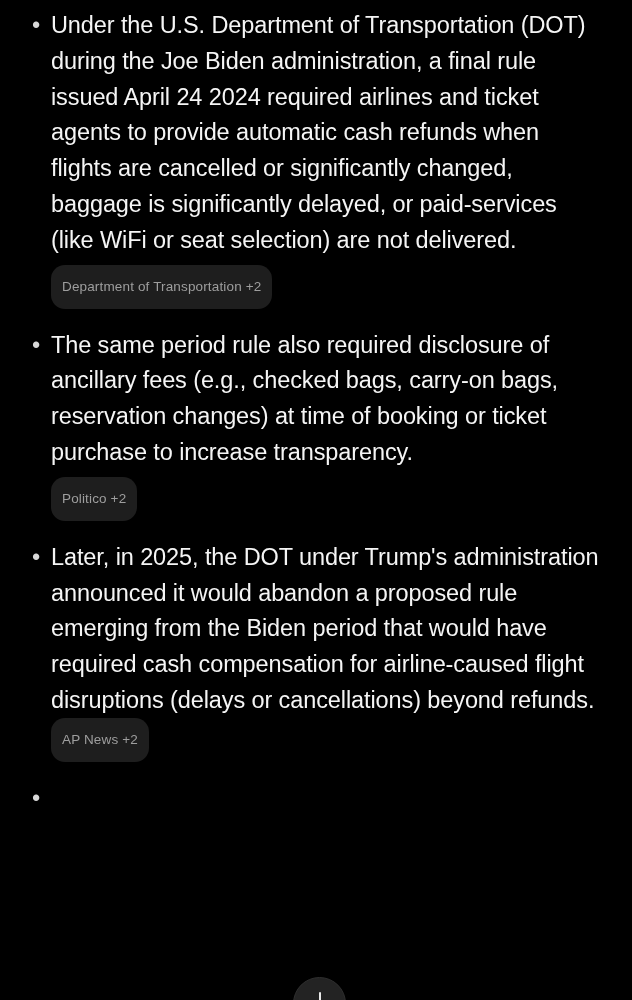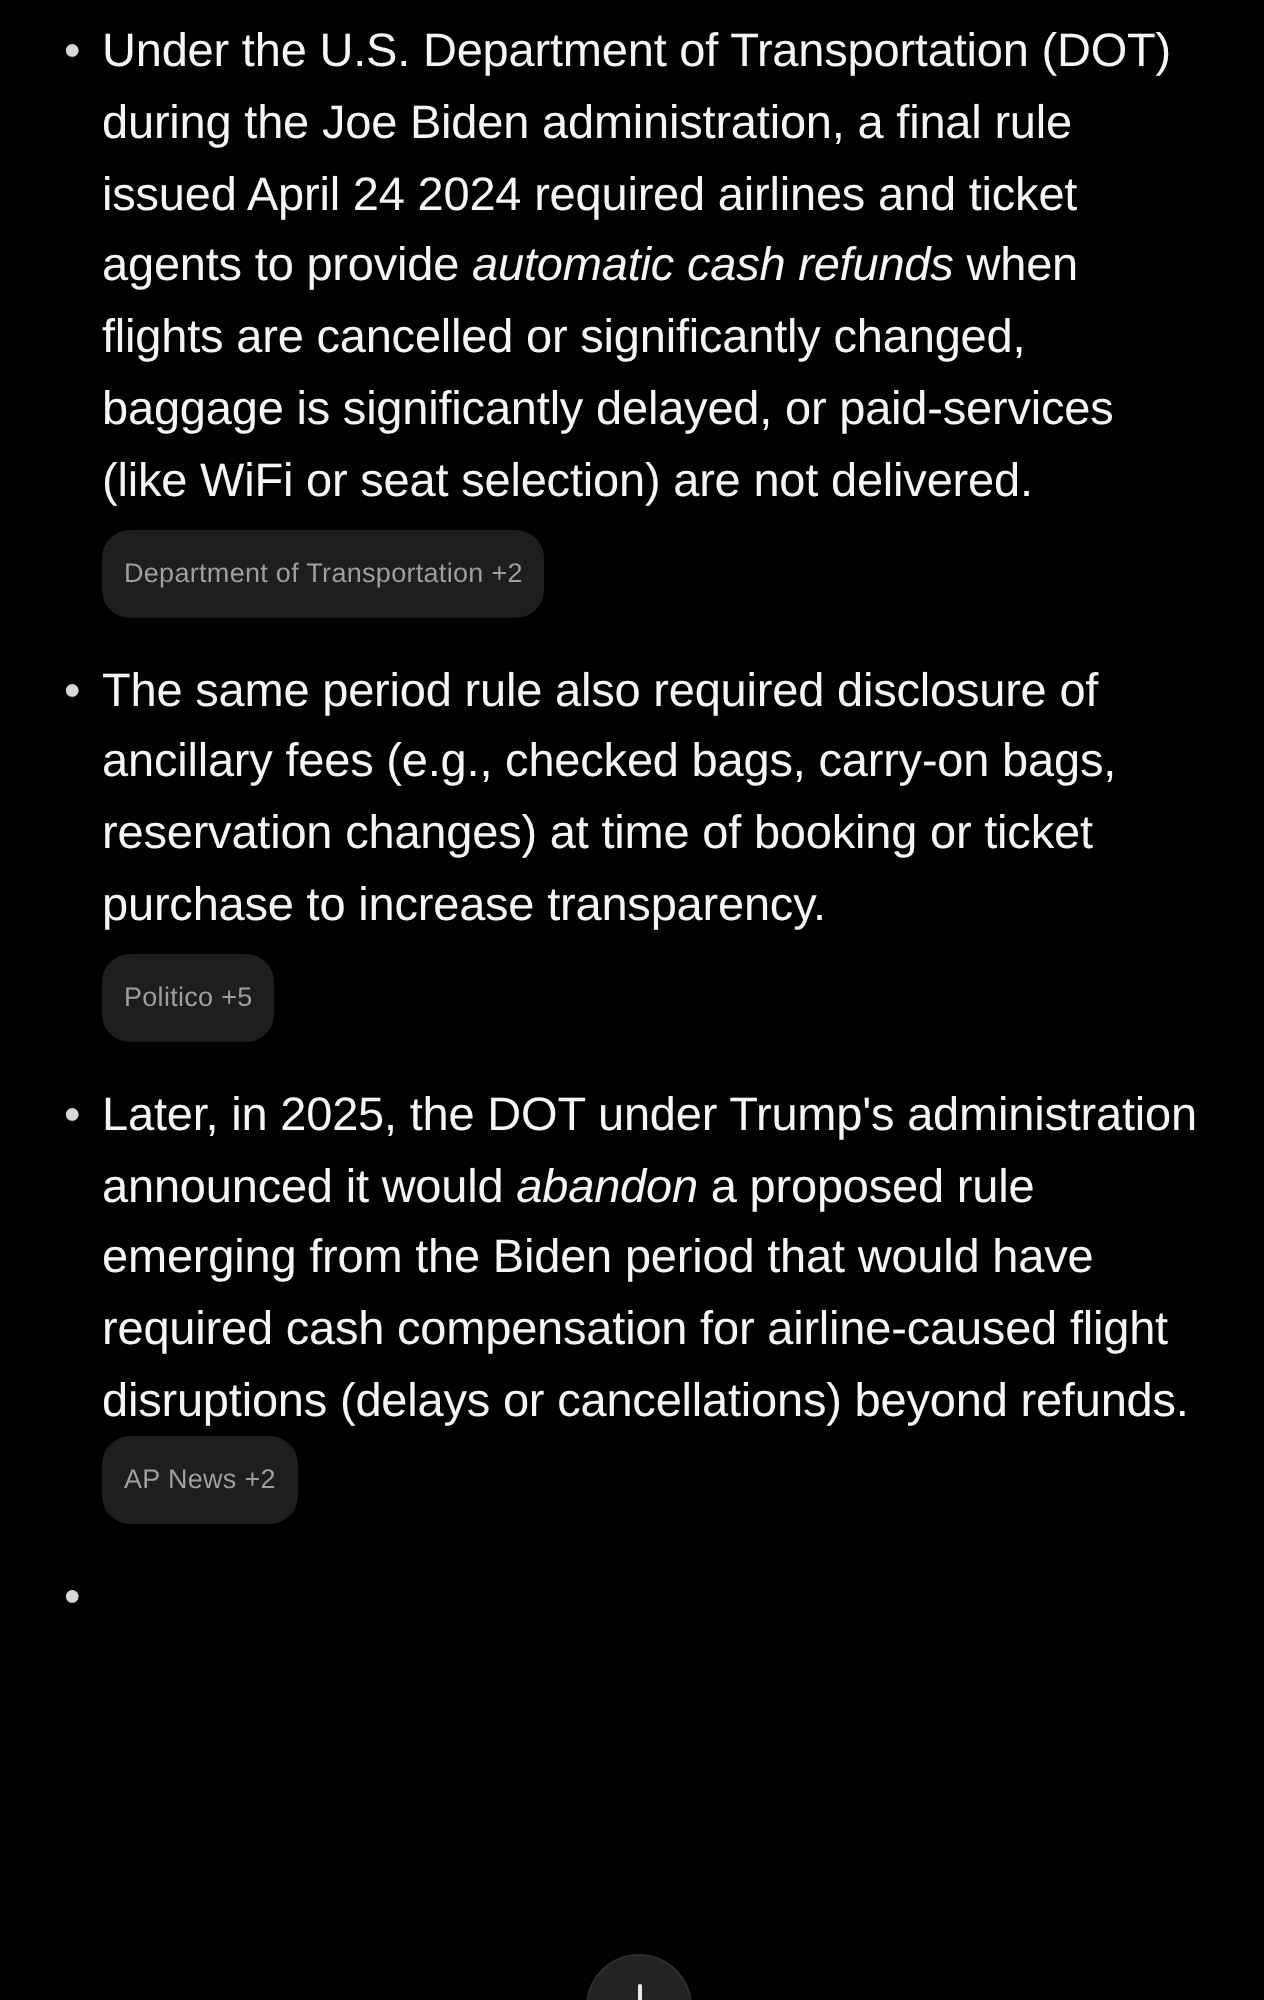--- a/index.html
+++ b/index.html
@@ -51,21 +51,21 @@
     top: 0;
     width: 21px;
     font-size: 23.5px;
     line-height: 35.8px;
     color: #d8d8d8;
     text-align: left;
   }
 
   .bullet-text { display: inline; }
 
-  .emph { font-style: italic; }
+  .emph { }
 
   
   .cite-chip {
     display: inline-flex;
     align-items: center;
     justify-content: center;
     height: 44px;
     padding: 0 11px;
     border-radius: 14px;
     background: #1e1e1e;
@@ -109,21 +109,21 @@
     border-radius: 1px;
   }
 </style>
 </head>
 <body>
 
 <div id="answer-scroll">
 
   <ul class="bullet-list" id="bullet-list">
       <li class="bullet-item"><span class="bullet-dot">•</span><span class="bullet-text"><span>Under the U.S. Department of Transportation (DOT) during the Joe Biden administration, a final rule issued April 24 2024 required airlines and ticket agents to provide </span><span class="emph">automatic cash refunds</span><span> when flights are cancelled or significantly changed, baggage is significantly delayed, or paid-services (like WiFi or seat selection) are not delivered.</span></span><div class="chip-row"><span class="cite-chip block-chip">Department of Transportation +2</span></div></li>
-      <li class="bullet-item"><span class="bullet-dot">•</span><span class="bullet-text"><span>The same period rule also required disclosure of ancillary fees (e.g., checked bags, carry-on bags, reservation changes) at time of booking or ticket purchase to increase transparency.</span></span><div class="chip-row"><span class="cite-chip block-chip">Politico +5</span></div></li>
+      <li class="bullet-item"><span class="bullet-dot">•</span><span class="bullet-text"><span>The same period rule also required disclosure of ancillary fees (e.g., checked bags, carry-on bags, reservation changes) at time of booking or ticket purchase to increase transparency.</span></span><div class="chip-row"><span class="cite-chip block-chip">Politico +2</span></div></li>
       <li class="bullet-item"><span class="bullet-dot">•</span><span class="bullet-text"><span>Later, in 2025, the DOT under Trump's administration announced it would </span><span class="emph">abandon</span><span> a proposed rule emerging from the Biden period that would have required cash compensation for airline-caused flight disruptions (delays or cancellations) beyond refunds. </span><span class="cite-chip">AP News +2</span></span></li>
       <li class="bullet-item"><span class="bullet-dot">•</span></li>
     </ul>
 
   <div class="scroll-fab">
     <span class="fab-arrow"></span>
   </div>
 
 </div>
 

